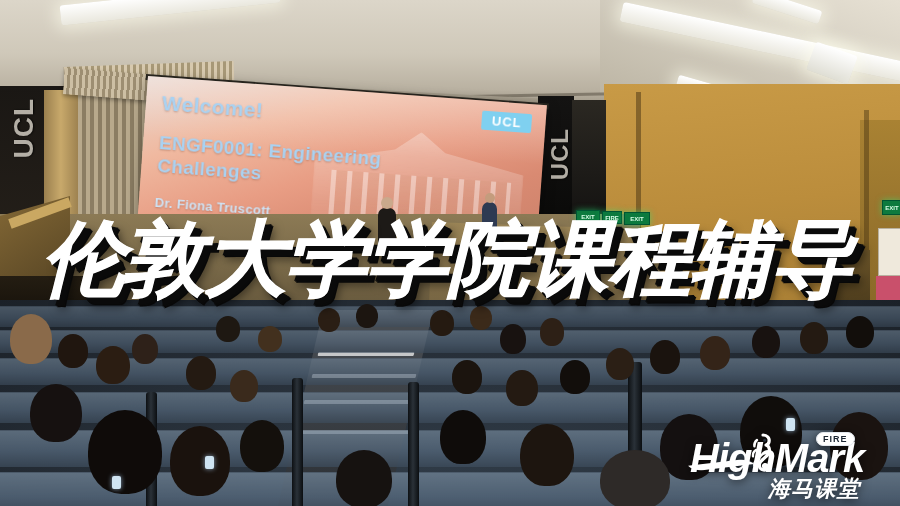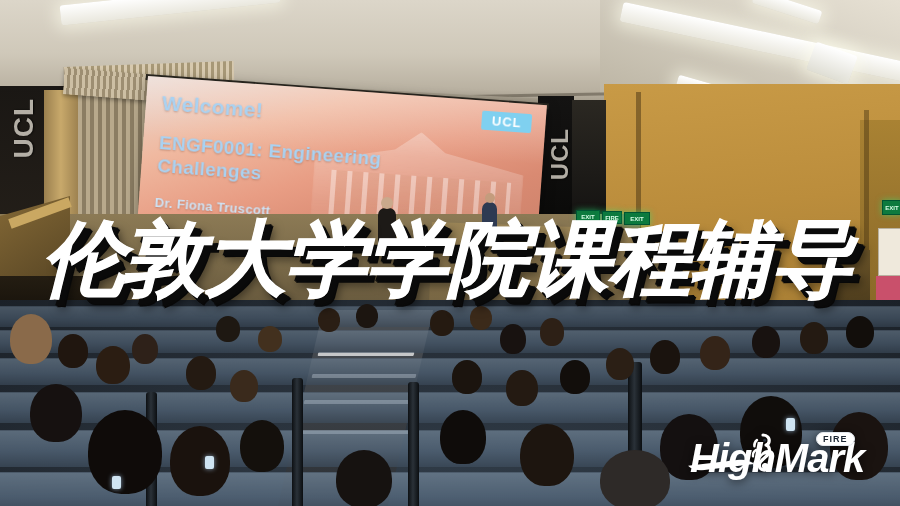--- a/index.html
+++ b/index.html
@@ -456,15 +456,16 @@
 
   <div class="logo">
     <div class="logo-swoosh"></div>
     <div class="logo-main">HighMark</div>
     <svg class="logo-seahorse" viewBox="0 0 30 52">
       <path d="M17 3c4 0 7 3 6 7-0.6 2.4-3 3-3 3s3 1 3.4 4.4c0.5 4-2.6 6.6-5 8.6-2.4 2-4.6 3.6-5 6.6-0.4 3 1.6 5 4 5.4 2.4 0.4 4-1 4-3 0-1.6-1.2-2.6-2.6-2.4-1 0.2-1.6 1-1.4 1.8 0.2 0.8 1.2 1 1.6 0.4" fill="none" stroke="#ffffff" stroke-width="3.2" stroke-linecap="round" stroke-linejoin="round"></path>
       <path d="M11 8c-2 1.6-3 4-2.6 6.4M10 18c-2.4 1.6-3.4 4-3 6.4M11 28c-2 1.4-3 3.4-2.6 5.6" fill="none" stroke="#ffffff" stroke-width="2.4" stroke-linecap="round"></path>
       <circle cx="18.6" cy="8.2" r="1.5" fill="#25303c"></circle>
     </svg>
     <div class="tutor-badge">FIRE</div>
+    <div class="logo-cn">海马课堂</div>
   </div>
 
 </div>
 
 </body></html>

